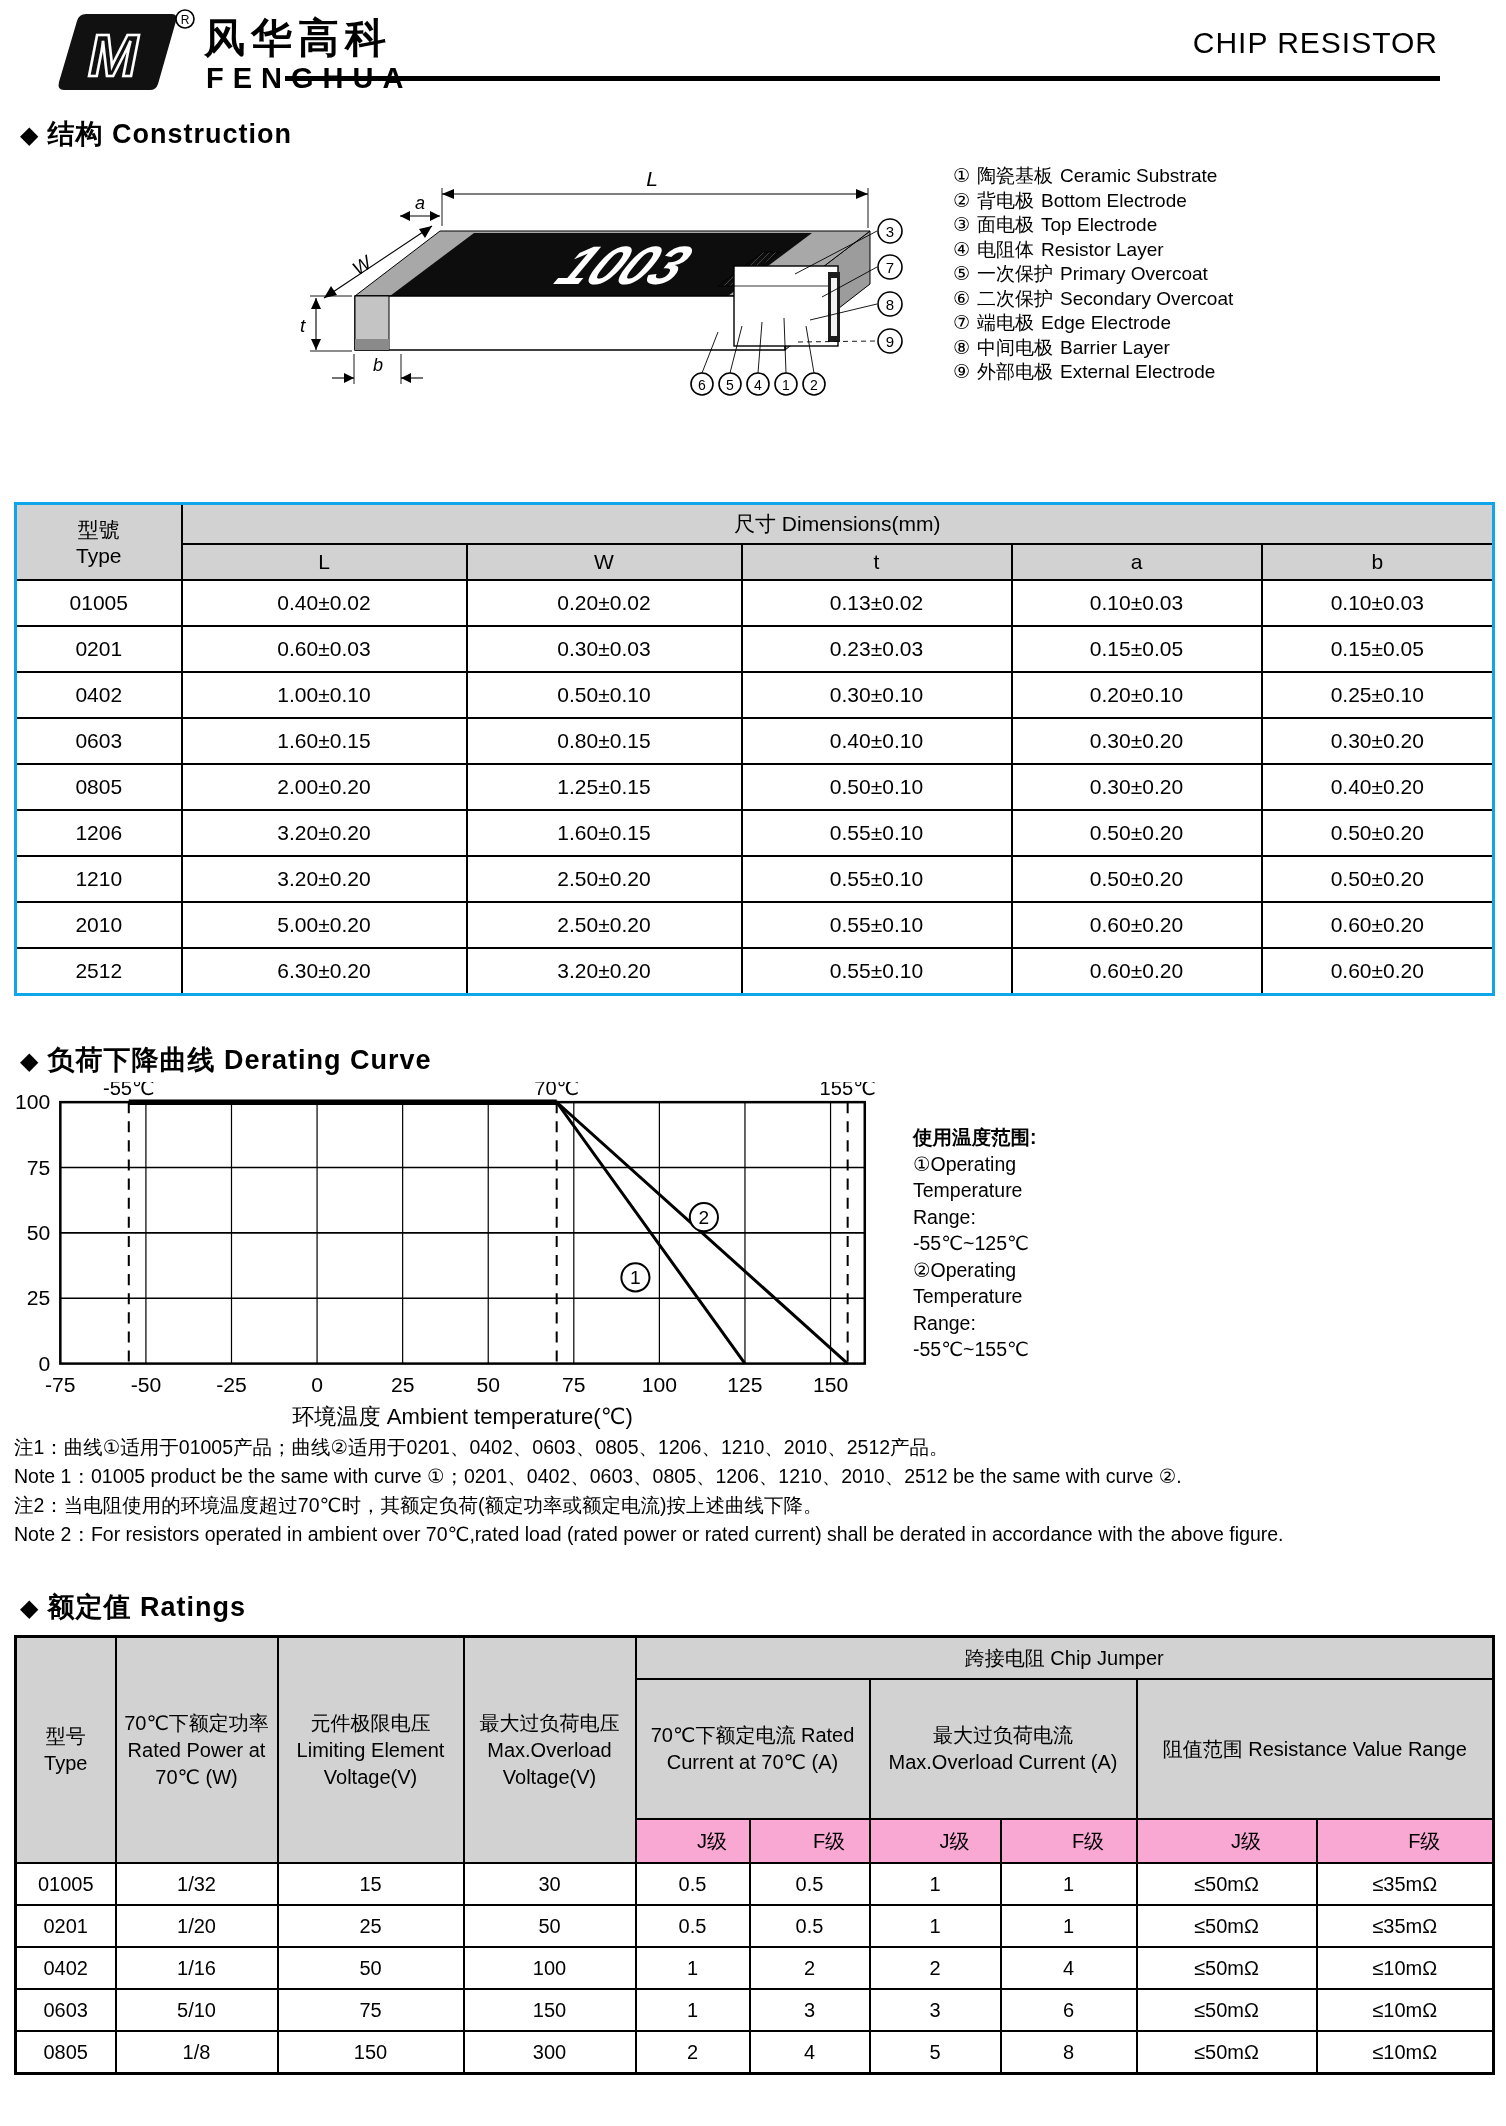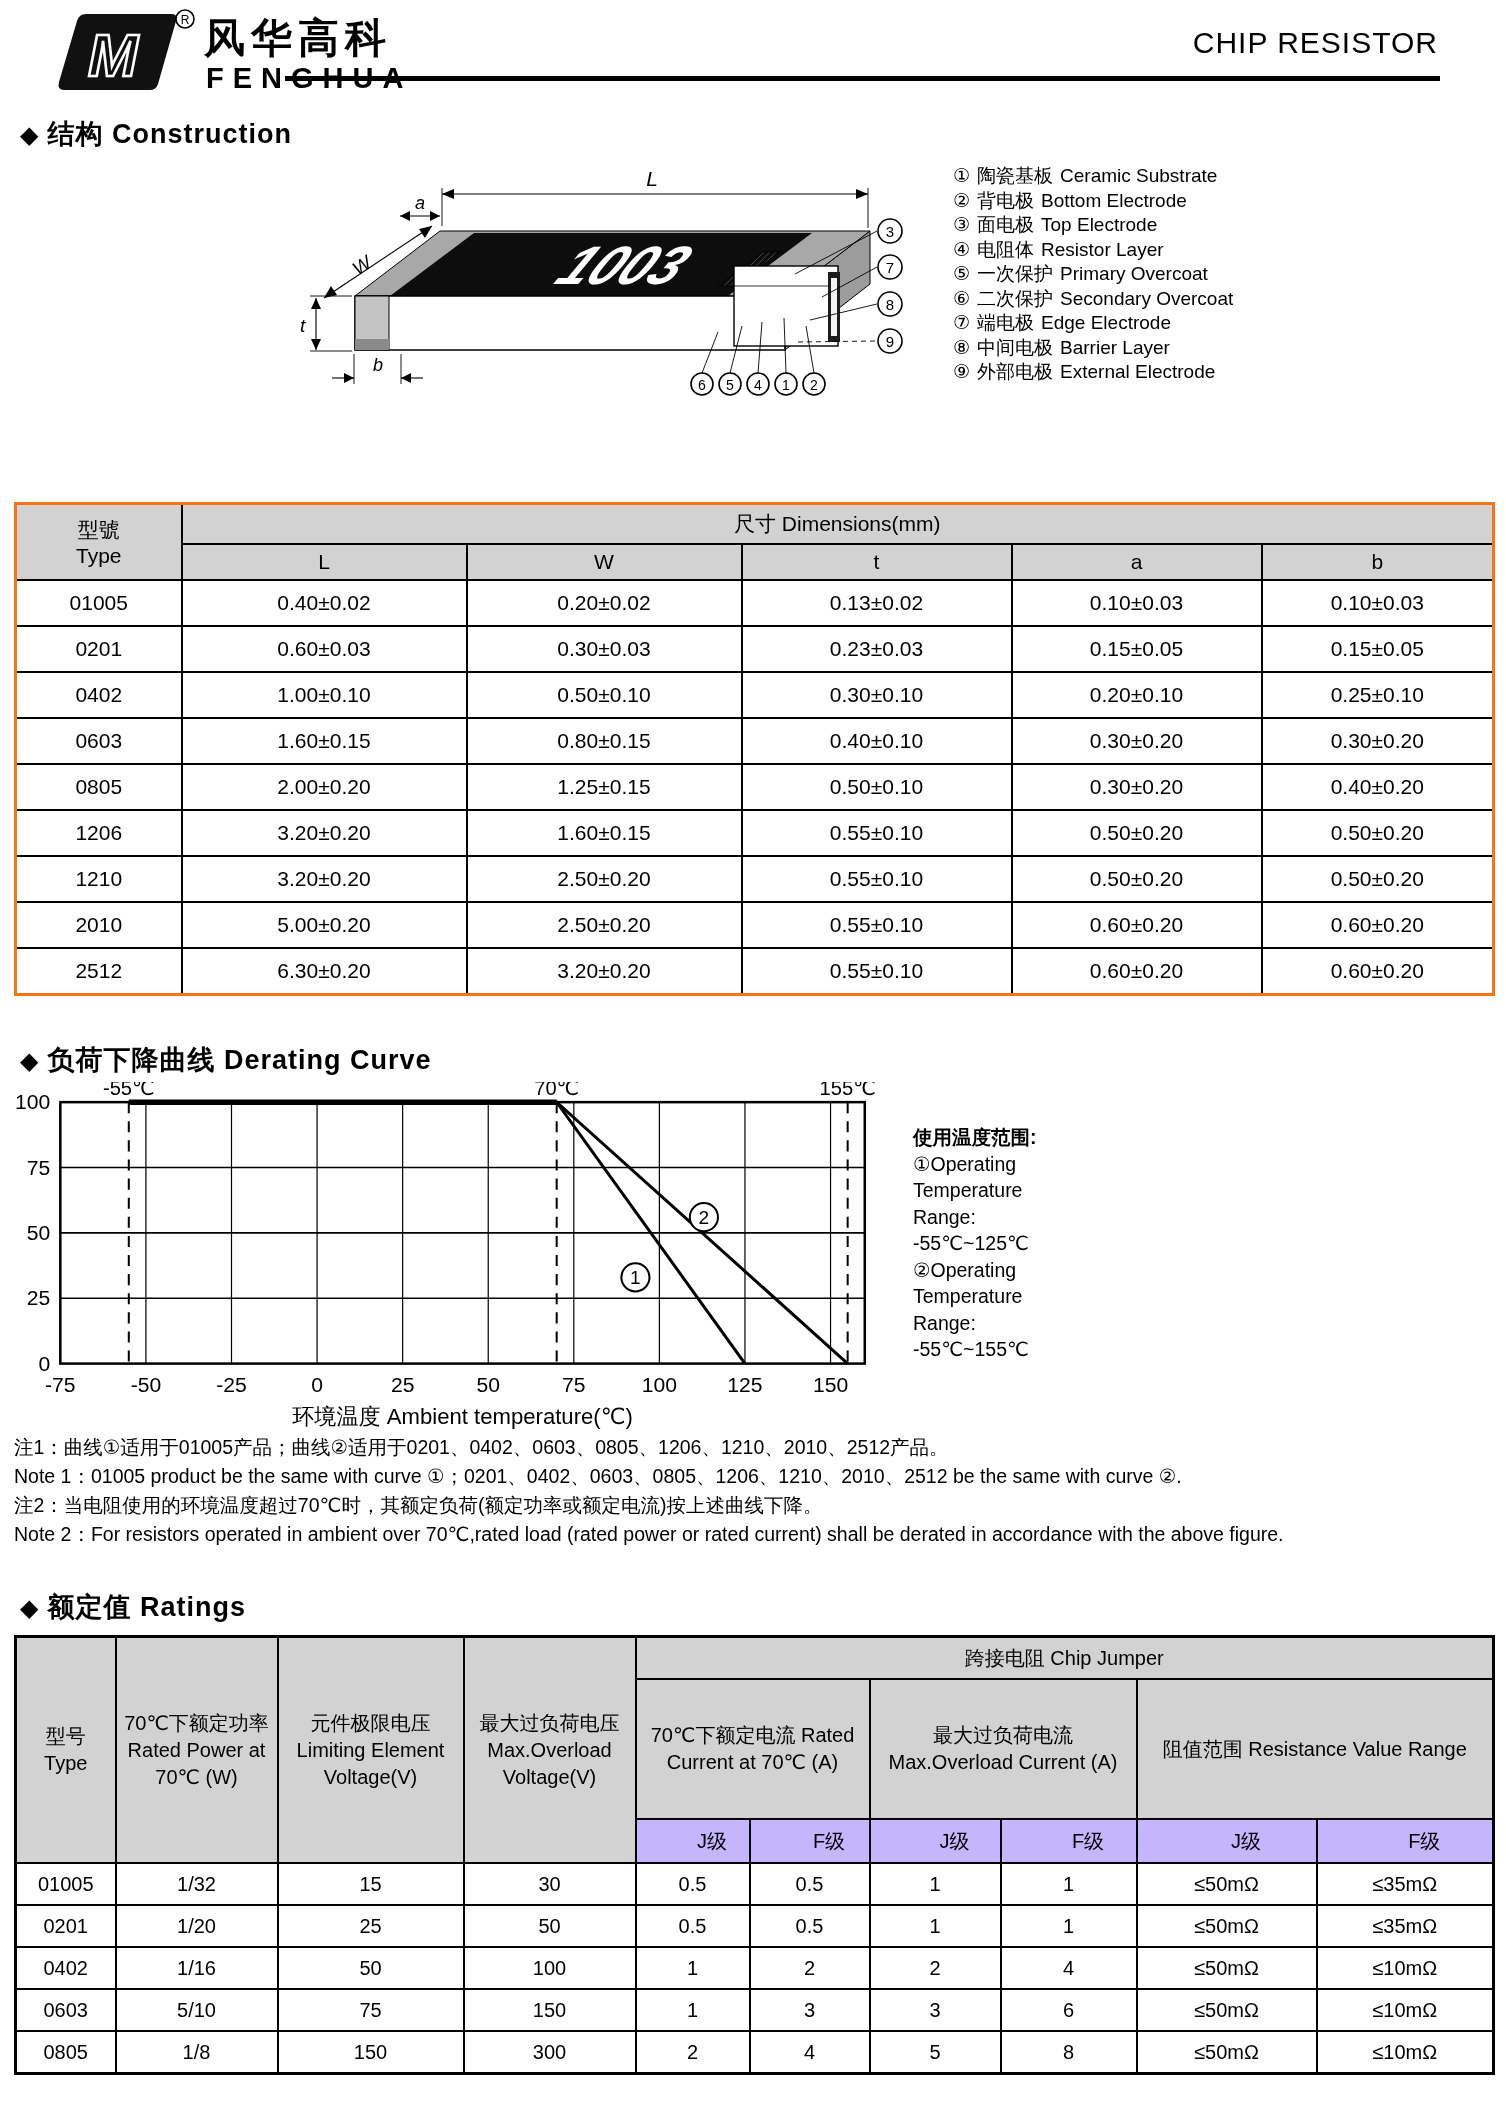--- a/index.html
+++ b/index.html
@@ -15,40 +15,40 @@
   .hrule{position:absolute;left:285px;right:66px;top:76px;height:5px;background:#000;}
   .sec-h{font-size:27px;font-weight:bold;margin:0 0 0 20px;letter-spacing:1px;}
   .dmd{font-size:24px;margin-right:8px;}
   #sec-construction .sec-h{padding-top:16px;}
   .construction-body{display:flex;margin-top:2px;height:252px;}
   .cdiagram{margin-left:250px;}
   .clegend{margin-left:28px;padding-top:10px;font-size:19px;line-height:24.5px;white-space:nowrap;}
   .clegend .num{margin-right:7px;}
   .clegend .cn{margin-right:7px;}
   table{border-collapse:collapse;margin-left:14px;table-layout:fixed;}
-  .dt{width:1478px;margin-top:12px;border:3px solid #f97316;}
+  .dt{width:1478px;margin-top:12px;border:3px solid #0ea5e9;}
   .dt th,.dt td{border:2px solid #000;text-align:center;font-size:21px;padding:0;}
   .dt thead th{background:#d2d2d2;font-weight:normal;}
   .dt thead tr:first-child th{height:38px;}
   .dt thead tr:nth-child(2) th{height:34px;}
   .dt tbody td{height:44px;}
   #sec-dimensions{margin-top:96px;}
   #sec-derating{margin-top:46px;}
   .chart-row{display:flex;align-items:flex-start;margin-top:4px;}
   .ylab{width:248px;padding-top:112px;text-align:center;font-size:21px;line-height:30px;}
   .side-note{width:300px;padding-top:42px;padding-left:8px;font-size:19.5px;line-height:26.5px;}
   .side-note .first{font-weight:bold;}
   .notes{margin:4px 14px 0 14px;font-size:19.5px;line-height:29px;}
   #sec-ratings{margin-top:40px;}
   .rt{width:1478px;margin-top:10px;border:3px solid #000;}
   .rt th,.rt td{border:2px solid #000;text-align:center;font-size:20px;padding:0 5px;}
   .rt thead th{background:#d2d2d2;font-weight:normal;line-height:27px;}
   .rt thead tr.gjrow th{height:40px;}
   .rt thead tr.subrow th{height:138px;}
-  .rt thead tr.jfrow th{height:42px;background:#c4b5fd;padding-left:44px;}
+  .rt thead tr.jfrow th{height:42px;background:#f9a8d4;padding-left:44px;}
   .rt tbody td{height:40px;}
 </style>
 </head>
 <body>
 
 <div class="header">
   <svg class="logo" width="480" height="92" viewBox="0 0 480 92">
     <path d="M34,8 L120,8 Q126,8 124,15 L106,78 Q104,84 98,84 L12,84 Q5,84 7,76 L25,15 Q27,8 34,8 Z" fill="#111"></path>
     <text x="36" y="70" font-size="60" font-weight="bold" font-style="italic" fill="none" stroke="#fff" stroke-width="2.6">M</text>
     <circle cx="133" cy="13" r="9" fill="#fff" stroke="#000" stroke-width="1.6"></circle>

